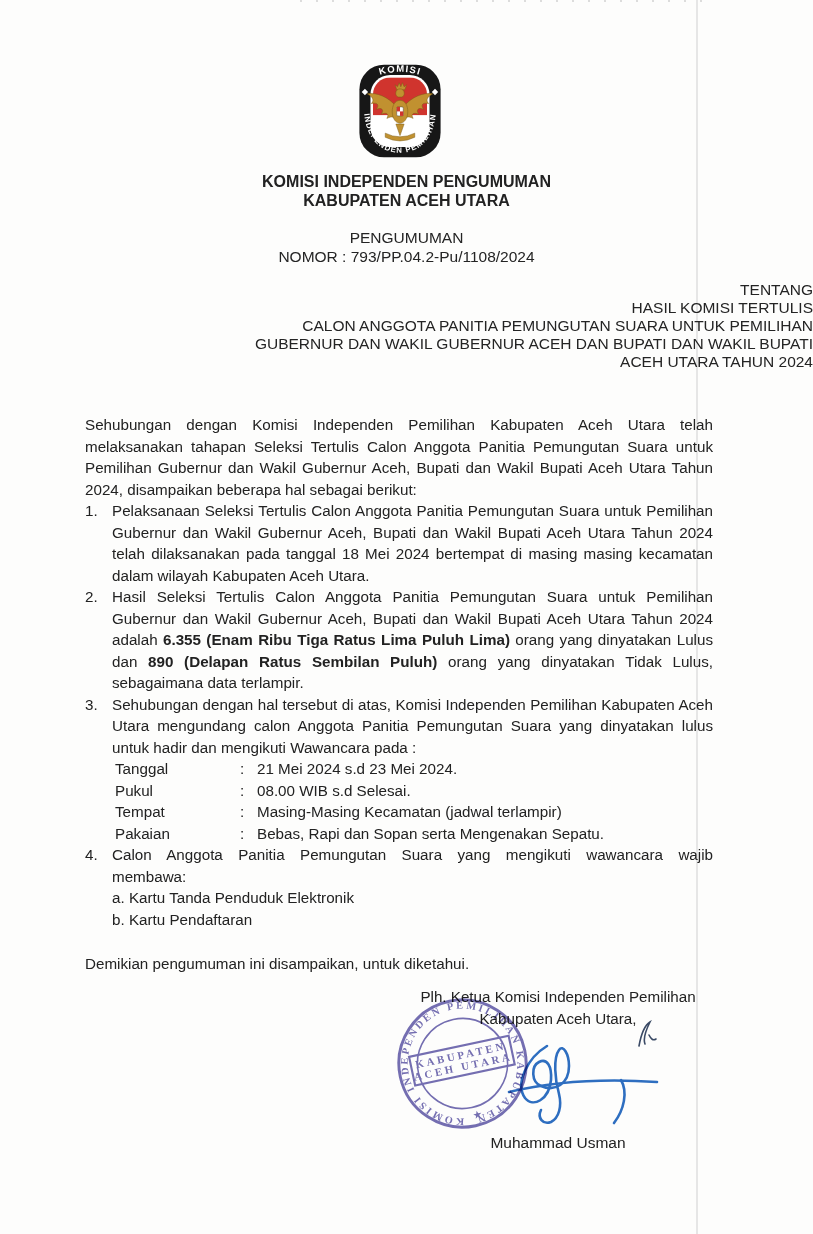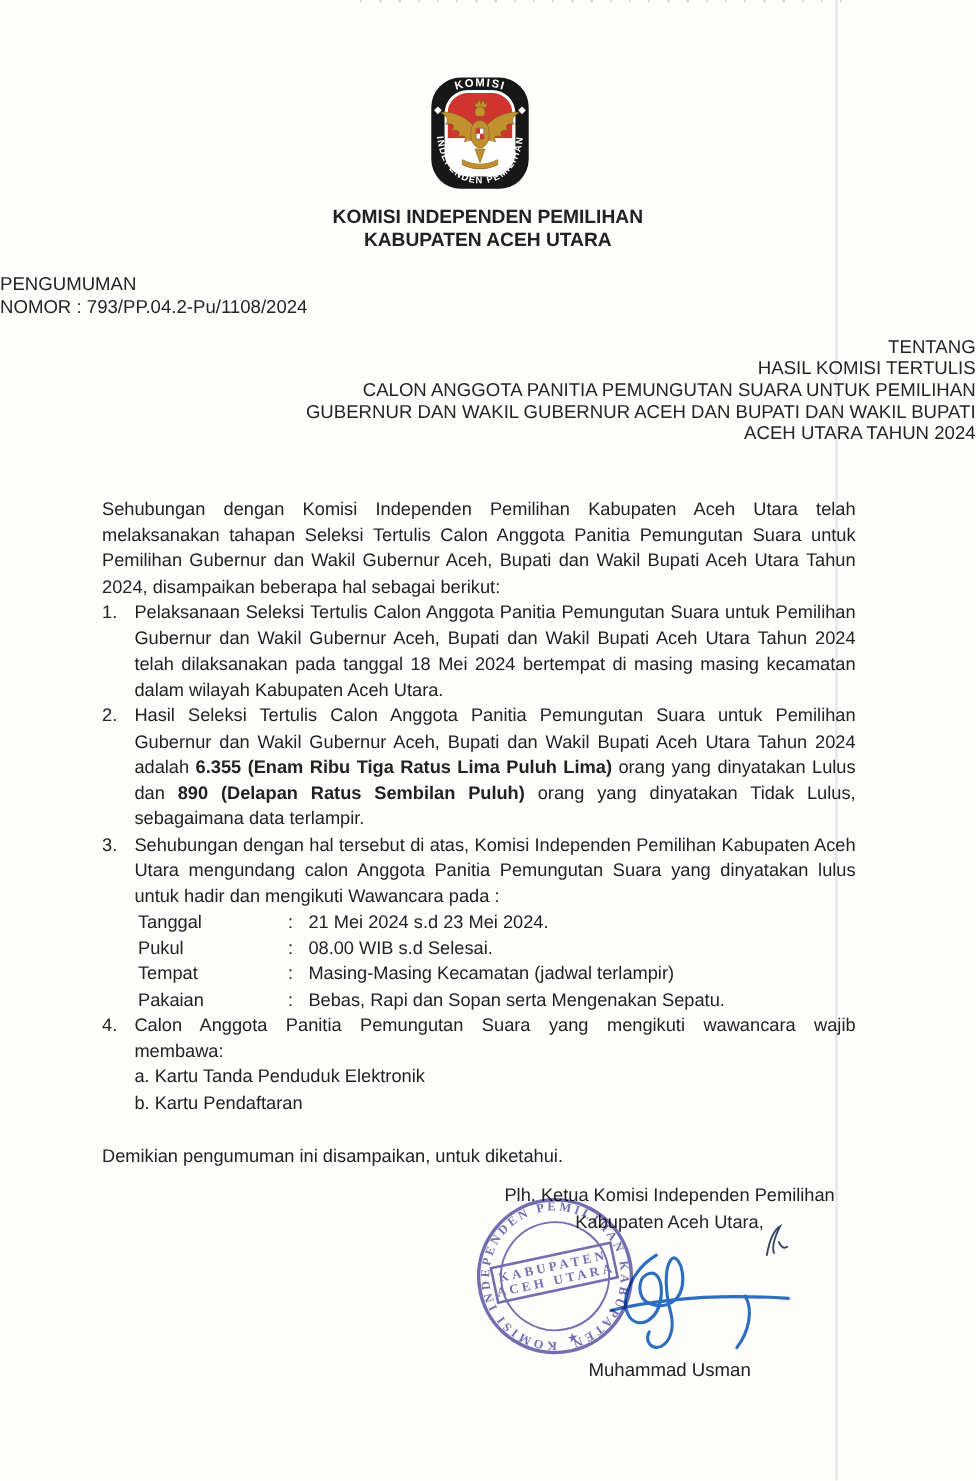--- a/index.html
+++ b/index.html
@@ -12,21 +12,21 @@
     background:#e6e6e6; }
   .topspeck { position:absolute; top:0; left:300px; width:410px; height:2px;
     background:repeating-linear-gradient(90deg,#b5b5b5 0 2px, transparent 2px 16px);
     opacity:.45; }
 
   .logo { position:absolute; left:359px; top:64px; width:82px; height:94px; }
 
   .org { position:absolute; top:172px; left:0; width:100%; text-align:center;
     font-weight:bold; font-size:16px; line-height:19px; color:#222; }
 
-  .doc-title { position:absolute; top:229px; left:0; width:100%; text-align:left;
+  .doc-title { position:absolute; top:229px; left:0; width:100%; text-align:center;
     font-size:15.5px; line-height:18.5px; color:#242424; }
 
   .tentang { position:absolute; top:281px; left:0; width:100%; text-align:right;
     font-size:15.5px; line-height:18px; color:#242424; }
 
   .bodytext { position:absolute; top:414px; left:85px; width:628px;
     font-size:15.2px; line-height:21.5px; color:#222; }
   .opening { margin:0; text-align:justify; }
   .li { display:flex; }
   .num { width:27px; flex:none; }
@@ -95,21 +95,21 @@
         <textPath href="#larc" startOffset="50%" text-anchor="middle">INDEPENDEN  PEMILIHAN</textPath>
       </text>
       <g fill="#ffffff">
         <rect x="4.5" y="31" width="5.5" height="5.5" transform="rotate(45 7.2 33.7)"></rect>
         <rect x="90" y="31" width="5.5" height="5.5" transform="rotate(45 92.7 33.7)"></rect>
       </g>
     </svg>
   </div>
 
   <div class="org">
-    <div>KOMISI INDEPENDEN PEMILIHAN</div>
+    <div>KOMISI INDEPENDEN PENGUMUMAN</div>
     <div>KABUPATEN ACEH UTARA</div>
   </div>
 
   <div class="doc-title">
     <div>PENGUMUMAN</div>
     <div>NOMOR : 793/PP.04.2-Pu/1108/2024</div>
   </div>
 
   <div class="tentang">
     <div>TENTANG</div>

